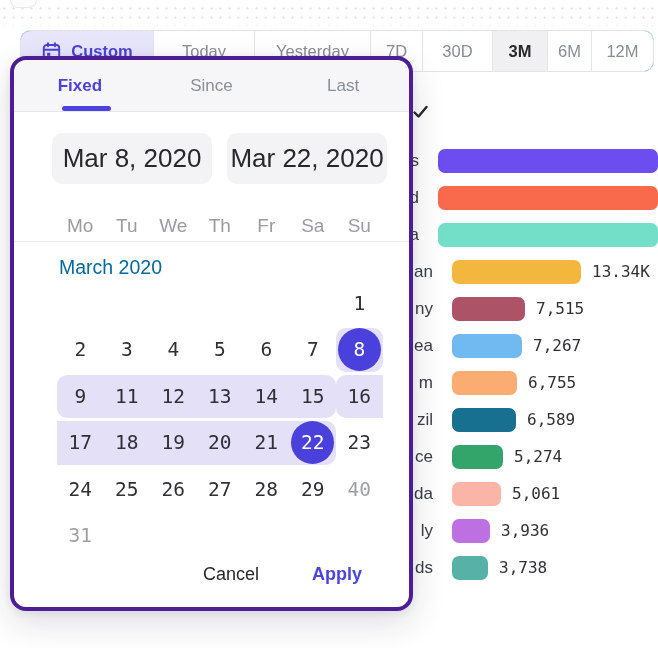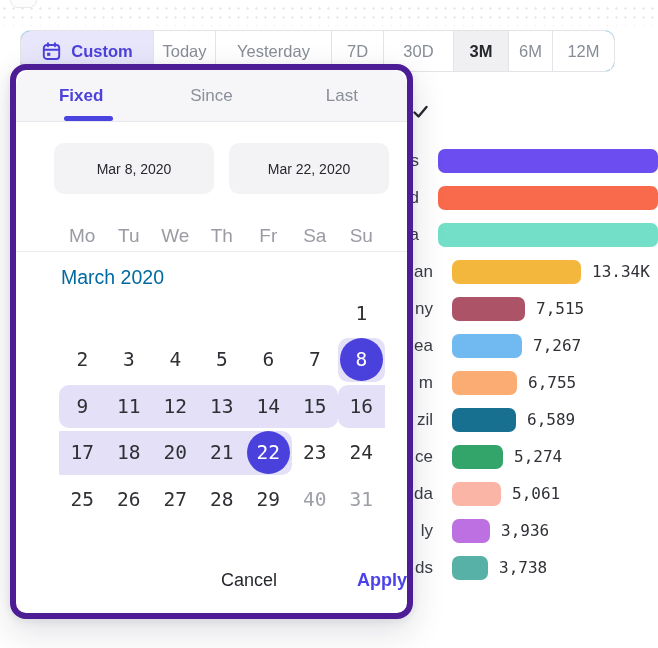--- a/index.html
+++ b/index.html
@@ -51,22 +51,22 @@
     white-space:nowrap; overflow:hidden;
   }
   .bar { height:24px; border-radius:7px; margin-left:19px; flex:none; }
   .bar-value { margin-left:11px; font-size:16px; color:#2f3136; white-space:nowrap; }
 
   
   .behind-check { position:absolute; left:412px; top:103px; z-index:2; width:17px; height:17px; }
 
   
   .popup {
-    position:absolute; left:10px; top:64px; width:403px; height:555px;
-    background:#fff; border:6px solid #4c1d95; border-radius:16px;
+    position:absolute; left:10px; top:56px; width:403px; height:555px;
+    background:#fff; border:4px solid #4c1d95; border-radius:16px;
     box-shadow:0 12px 34px rgba(30,30,60,.14), 0 2px 8px rgba(30,30,60,.08);
     z-index:10;
   }
   .tabs {
     height:52px; background:#f6f6f8; border-bottom:1px solid #e8e8ec;
     border-radius:16px 16px 0 0; display:flex; position:relative;
   }
   .tab {
     flex:1; display:flex; align-items:center; justify-content:center;
     font-size:17px; color:#8a8f99; cursor:pointer; background:none; border:none;
@@ -75,21 +75,21 @@
   .tab.active { color:#4c42db; font-weight:bold; }
   .tab-underline {
     position:absolute; left:48px; top:46px; width:49px; height:5px;
     border-radius:3px; background:#4b43df;
   }
   .date-inputs { position:absolute; left:0; top:73px; width:100%; }
   .date-box {
     position:absolute; top:0; width:160px; height:51px;
     background:#f3f3f5; border-radius:10px;
     display:flex; align-items:center; justify-content:center;
-    font-size:14px; color:#26282e; cursor:text;
+    font-size:26px; color:#26282e; cursor:text;
   }
   .date-box.start { left:38px; }
   .date-box.end   { left:213px; }
 
   .weekdays {
     position:absolute; left:43px; top:153px; width:325.5px; height:26px;
     display:grid; grid-template-columns:repeat(7,46.5px);
   }
   .weekdays span {
     text-align:center; font-size:19px; color:#9a9ba3; line-height:26px;
@@ -119,21 +119,21 @@
   .cell.rl::before { border-top-right-radius:10px; border-bottom-right-radius:10px; }
   .cell .dnum { position:relative; z-index:1; }
   .cell.sel .dnum {
     width:43px; height:43px; border-radius:50%;
     background:#4a40db; color:#fff;
     display:flex; align-items:center; justify-content:center;
   }
   .footer {
     position:absolute; left:0; bottom:22px; width:100%;
     display:flex; justify-content:flex-end; align-items:center;
-    gap:80px; 
+    gap:53px; padding-right:47px;
   }
   .btn {
     background:none; border:none; cursor:pointer; font-size:18px; font-weight:500;
     font-family:"Liberation Sans", sans-serif;
   }
   .btn.cancel { color:#26282e; }
   .btn.apply  { color:#4b43e8; font-weight:bold; }
 </style>
 </head>
 <body>
@@ -145,21 +145,21 @@
   <button class="seg custom" style="width:133px">
     <svg class="cal-ic" viewBox="0 0 24 24" fill="none" stroke="#4c42db" stroke-width="2.2" stroke-linecap="round">
       <rect x="3.2" y="4.6" width="17.6" height="16" rx="3.4"></rect>
       <line x1="3.6" y1="10" x2="20.4" y2="10"></line>
       <line x1="8" y1="2.6" x2="8" y2="6"></line>
       <line x1="16" y1="2.6" x2="16" y2="6"></line>
       <rect x="7" y="13.4" width="3.6" height="3.6" fill="#4c42db" stroke="none"></rect>
     </svg>
     <span>Custom</span>
   </button>
-  <button class="seg" style="width:62px">Today</button>
+  <button class="seg" style="width:101px">Today</button>
   <button class="seg" style="width:116px">Yesterday</button>
   <button class="seg" style="width:52px">7D</button>
   <button class="seg" style="width:70px">30D</button>
   <button class="seg selected" style="width:55px">3M</button>
   <button class="seg" style="width:44px">6M</button>
   <button class="seg" style="width:61px">12M</button>
 </div>
 
 <div class="chart" id="chart">
     <div class="bar-row">
@@ -303,20 +303,23 @@
       <div class="cell range rf">
         <span class="dnum">16</span>
       </div>
       <div class="cell range">
         <span class="dnum">17</span>
       </div>
       <div class="cell range">
         <span class="dnum">18</span>
       </div>
       <div class="cell range">
+        <span class="dnum">19</span>
+      </div>
+      <div class="cell range">
         <span class="dnum">20</span>
       </div>
       <div class="cell range">
         <span class="dnum">21</span>
       </div>
       <div class="cell range rl sel">
         <span class="dnum">22</span>
       </div>
       <div class="cell">
         <span class="dnum">23</span>

